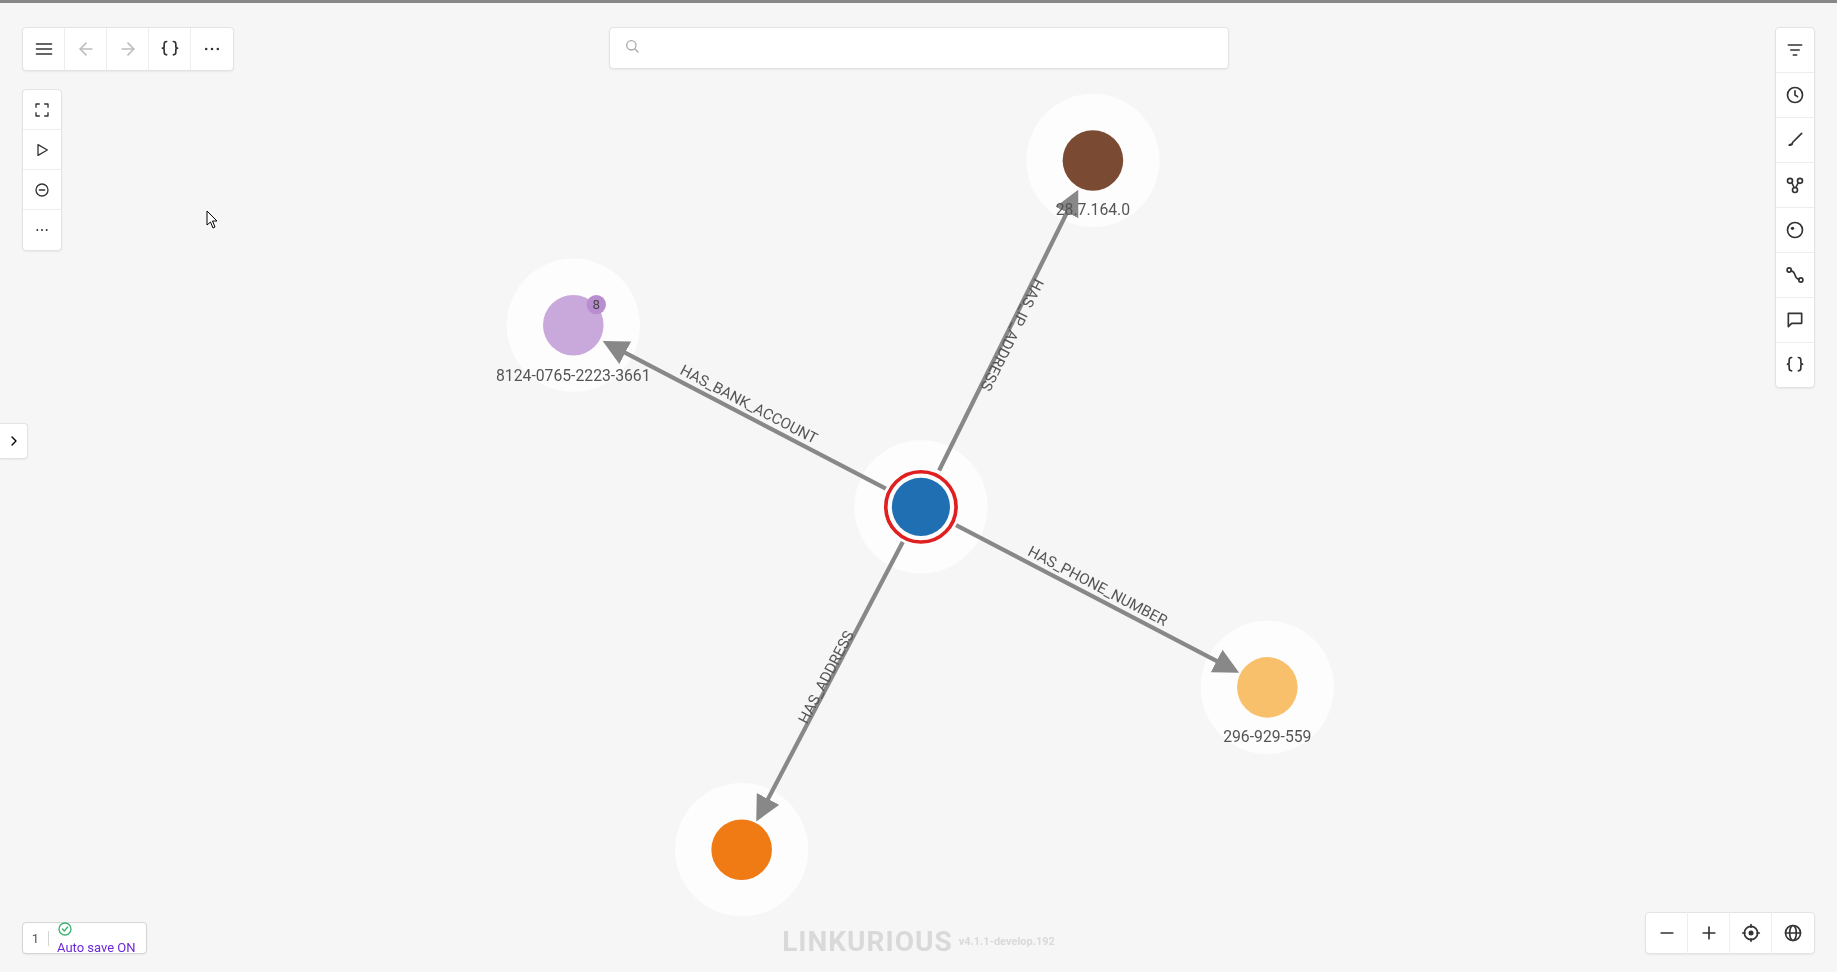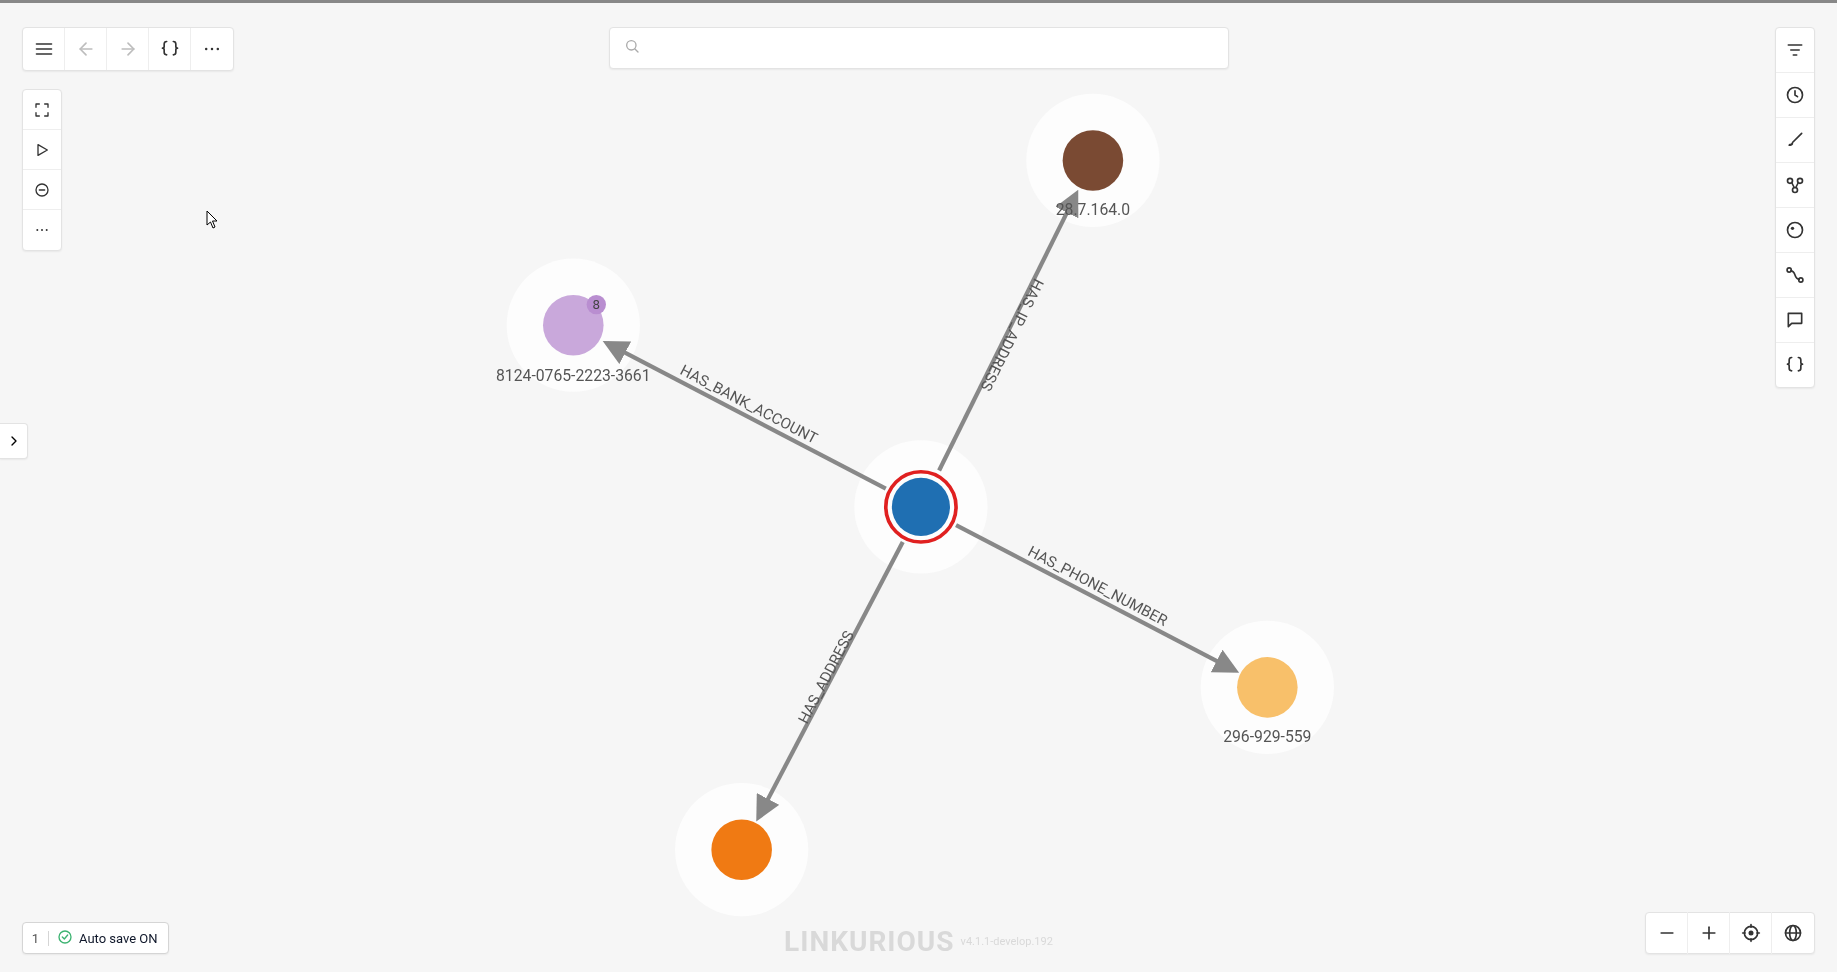--- a/index.html
+++ b/index.html
@@ -115,33 +115,34 @@
     display: flex; align-items: center;
     font-size: 13px;
     box-shadow: 0 1px 2px rgba(0,0,0,0.06);
   }
   .autosave .count {
     width: 26px; text-align: center;
     border-right: 1px solid #d5d5d5;
     color: #555;
   }
   .autosave .status {
-    display: flex; align-items: center;
+    display: flex; 
     padding: 0 10px 0 8px;
-    color: #0f172a;
+    color: #6d28d9;
+    flex-direction: column;
   }
   .autosave .check { color: #3cb371; margin-right: 6px; }
 
   .watermark {
     position: absolute; bottom: 14px; left: 50%; transform: translateX(-50%);
     color: #d9d9d9; font-weight: 700; font-size: 28px; letter-spacing: 1px;
     user-select: none;
     display: flex; align-items: center; gap: 6px;
   }
-  .watermark .ver { font-size: 11px; font-weight: 400; color: #d9d9d9; letter-spacing: 0; }
+  .watermark .ver { font-size: 11px; font-weight: 700; color: #d9d9d9; letter-spacing: 0; }
 
   .canvas {
     position: absolute; inset: 0;
     pointer-events: none;
   }
   .halo { fill: #fdfdfd; }
   .node-label { font-size: 13px; fill: #555; text-anchor: middle; font-family: inherit; }
   .edge-label { font-size: 12.5px; fill: #555; font-family: inherit; }
   .badge { font-size: 11px; fill: #444; font-family: inherit; text-anchor: middle; }
   .edge { stroke: #888; stroke-width: 3.5; fill: none; }

